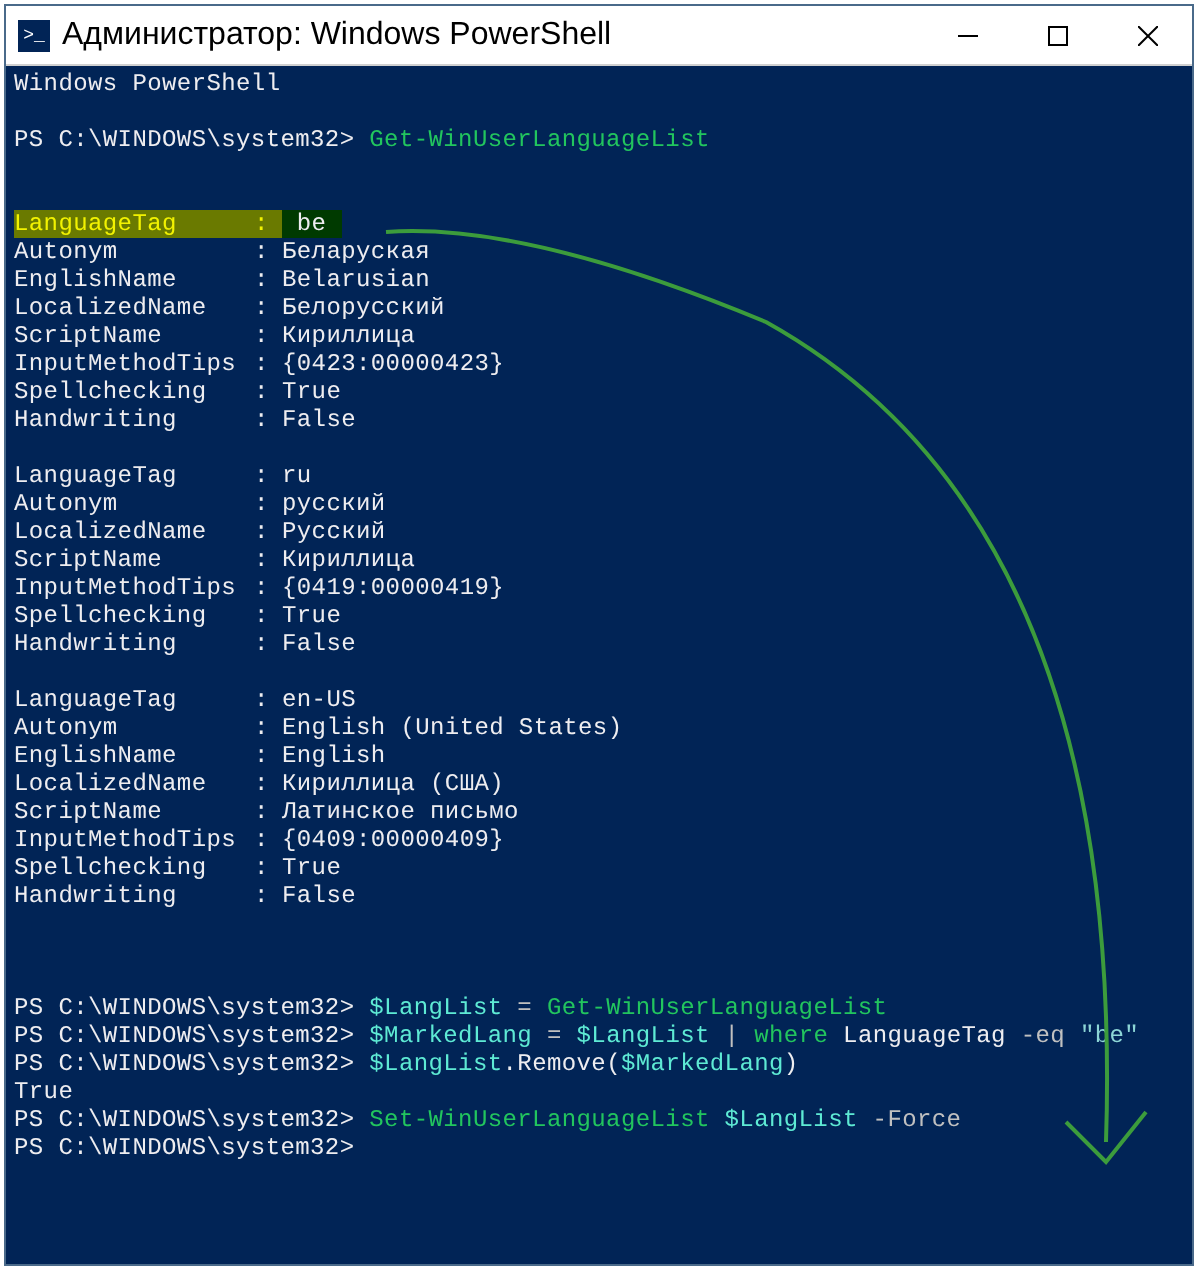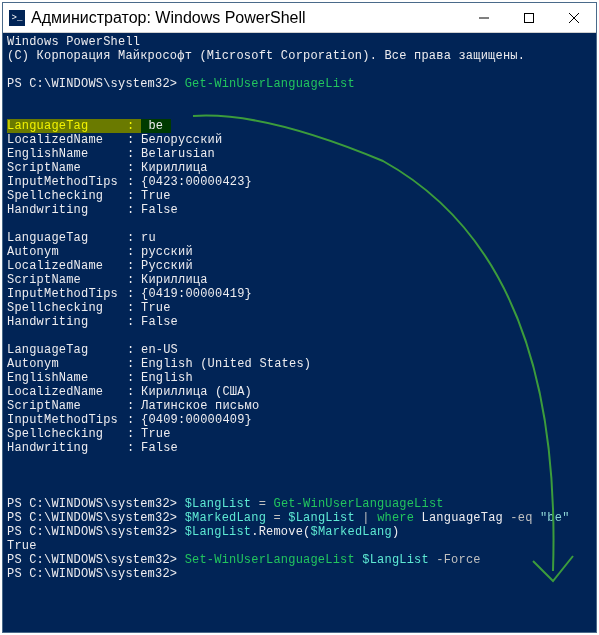--- a/index.html
+++ b/index.html
@@ -108,31 +108,31 @@
     <div class="winbtn">
       <svg width="10" height="10">
           <line x1="0" y1="0" x2="10" y2="10" stroke="#000" stroke-width="1"></line>
           <line x1="10" y1="0" x2="0" y2="10" stroke="#000" stroke-width="1"></line>
         </svg>
     </div>
   </div>
 
   <div class="terminal">
     <div class="row">Windows PowerShell</div>
-    <div class="row">(C) Корпорация Майкрософт (Microsoft Corporation). Все права защищены.</div>
     <div class="row">&nbsp;</div>
     <div class="row"><span>PS C:\WINDOWS\system32&gt;</span> <span class="cmd-yellow">Get-WinUserLanguageList</span></div>
     <div class="row">&nbsp;</div>
     <div class="row">&nbsp;</div>
 
     <div id="lang-blocks">
         <div class="block">
           <div class="row"><span class="kv-key hl-key">LanguageTag</span><span class="kv-sep hl-key">:</span><span class="hl-val"> be </span></div>
+          <div class="row"><span class="kv-key">Autonym</span><span class="kv-sep">:</span><span>Беларуская</span></div>
+          <div class="row"><span class="kv-key">EnglishName</span><span class="kv-sep">:</span><span>Belarusian</span></div>
           <div class="row"><span class="kv-key">LocalizedName</span><span class="kv-sep">:</span><span>Белорусский</span></div>
-          <div class="row"><span class="kv-key">EnglishName</span><span class="kv-sep">:</span><span>Belarusian</span></div>
           <div class="row"><span class="kv-key">ScriptName</span><span class="kv-sep">:</span><span>Кириллица</span></div>
           <div class="row"><span class="kv-key">InputMethodTips</span><span class="kv-sep">:</span><span>{0423:00000423}</span></div>
           <div class="row"><span class="kv-key">Spellchecking</span><span class="kv-sep">:</span><span>True</span></div>
           <div class="row"><span class="kv-key">Handwriting</span><span class="kv-sep">:</span><span>False</span></div>
         </div>
         <div class="block">
           <div class="row"><span class="kv-key">LanguageTag</span><span class="kv-sep">:</span><span>ru</span></div>
           <div class="row"><span class="kv-key">Autonym</span><span class="kv-sep">:</span><span>русский</span></div>
           <div class="row"><span class="kv-key">LocalizedName</span><span class="kv-sep">:</span><span>Русский</span></div>
           <div class="row"><span class="kv-key">ScriptName</span><span class="kv-sep">:</span><span>Кириллица</span></div>

